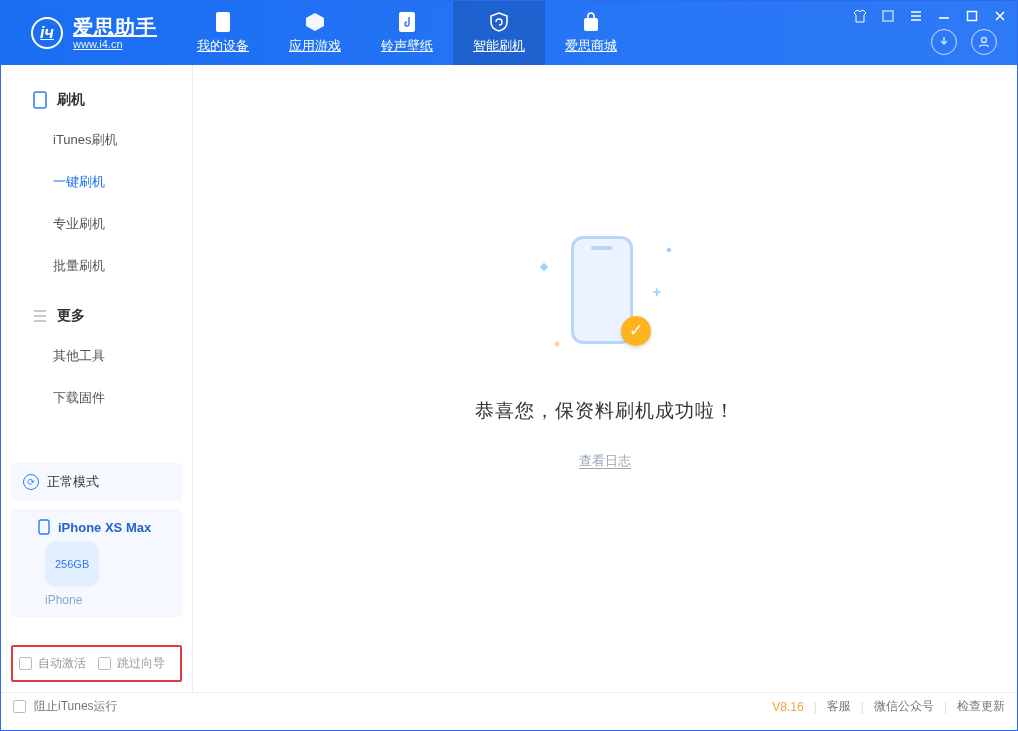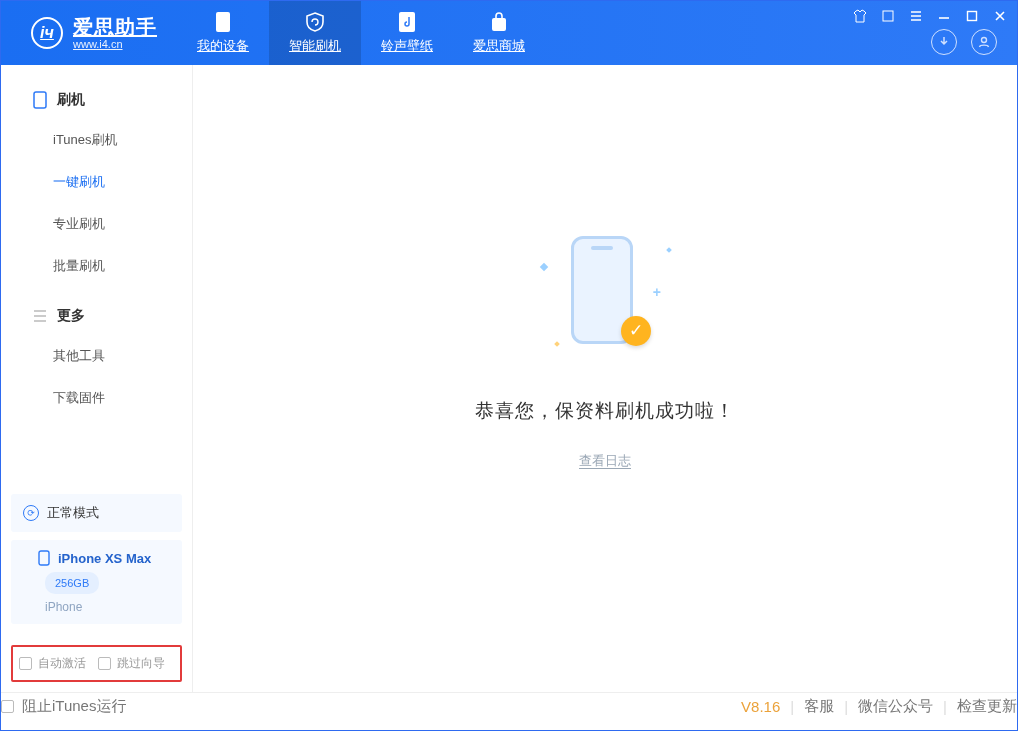--- a/index.html
+++ b/index.html
@@ -30,43 +30,43 @@
 .side-item { font-size: 13px; color: #555; padding: 12px 22px 12px 52px; cursor: pointer; }
 .side-item.active { color: #1a6ef2; }
 
 .spacer { flex: 1; }
 
 .mode-box { margin: 0 10px 8px; background: #f5f9ff; border-radius: 3px; padding: 10px 12px; display: flex; align-items: center; gap: 8px; color: #333; font-size: 13px; }
 .mode-ic { width: 16px; height: 16px; border: 1.5px solid #2e7af7; border-radius: 50%; display: flex; align-items: center; justify-content: center; font-size: 9px; color: #2e7af7; }
 
 .device-box { margin: 0 10px 20px; background: #f5f9ff; border-radius: 3px; padding: 10px 12px; font-size: 13px; color: #333; }
 .device-box .row1 { display: flex; align-items: center; gap: 8px; font-weight: bold; color: #2463cc; padding-left: 15px; }
-.device-box .badge { display: inline-block; margin-top: 6px; margin-left: 22px; background: #e4efff; color: #2e7af7; border-radius: 10px; padding: 5px 10px; font-size: 11px; }
+.device-box .badge { display: inline-block; margin-top: 6px; margin-left: 22px; background: #e4efff; color: #2e7af7; border-radius: 10px; padding: 17px 10px; font-size: 11px; }
 .device-box .type { margin-top: 6px; margin-left: 22px; color: #8fa5c2; font-size: 12px; }
 
-.opts-box { margin: 1px 10px 10px; border: 2px solid #e23b3b; border-radius: 2px; padding: 8px 6px; display: flex; gap: 12px; align-items: flex-end; }
+.opts-box { margin: 8px 10px 10px; border: 2px solid #e23b3b; border-radius: 2px; padding: 8px 6px; display: flex; gap: 12px; align-items: flex-end; }
 .opt { display: flex; align-items: center; gap: 6px; color: #999; font-size: 12px; cursor: pointer; }
 .cb { width: 13px; height: 13px; border: 1px solid #bbb; border-radius: 2px; }
 
 .main { flex: 1; background: #fff; display: flex; flex-direction: column; align-items: center; justify-content: center; padding-bottom: 60px; }
 .illus { position: relative; width: 140px; height: 140px; margin-bottom: 30px; }
 .illus .phone { position: absolute; left: 36px; top: 8px; width: 62px; height: 108px; border: 3px solid #b9d6f7; border-radius: 12px; background: #eaf3ff; }
 .illus .phone::before { content: ""; position: absolute; top: 7px; left: 50%; transform: translateX(-50%); width: 22px; height: 4px; background: #b9d6f7; border-radius: 3px; }
 .illus .badge-ok { position: absolute; right: 24px; bottom: 22px; width: 30px; height: 30px; background: #ffb41f; border-radius: 50%; display: flex; align-items: center; justify-content: center; color: #fff; font-size: 17px; box-shadow: 0 2px 4px rgba(0,0,0,.15); }
 .illus .dot { position: absolute; width: 6px; height: 6px; background: #9bd0ff; transform: rotate(45deg); }
 .illus .d1 { left: 6px; top: 36px; }
 .illus .d2 { right: 4px; top: 20px; width: 4px; height: 4px; }
 .illus .d3 { left: 20px; bottom: 22px; width: 4px; height: 4px; background: #ffd27a; }
 .illus .pls { position: absolute; right: 14px; top: 56px; color: #9bd0ff; font-size: 14px; font-weight: bold; }
 
 .success-text { font-size: 19px; color: #333; margin-bottom: 28px; letter-spacing: 1px; }
 .ok-btn { border: 1px solid #ddd; background: #fff; padding: 9px 44px; font-size: 14px; color: #555; cursor: pointer; margin-bottom: 20px; }
 .log-link { color: #9aa7b5; font-size: 13px; cursor: pointer; text-decoration: underline; text-underline-offset: 3px; }
 
-.footer { height: 28px; border-top: 1px solid #eee; display: flex; align-items: center; padding: 0 0; font-size: 15px; color: #777; }
+.footer { height: 28px; border-top: 1px solid #eee; display: flex; align-items: center; padding: 0 12px; font-size: 12px; color: #777; }
 .footer .left { display: flex; align-items: center; gap: 8px; cursor: pointer; }
 .footer .right { margin-left: auto; display: flex; align-items: center; gap: 10px; }
 .footer .ver { color: #eba23a; }
 .footer .divider { color: #ddd; }
 .footer .lnk { cursor: pointer; }
 
 svg { display: block; }
 </style>
 </head>
 <body>
@@ -81,37 +81,45 @@
   </div>
   <div class="navs">
     <div class="nav-item">
       <span class="nav-icon">
           <svg width="18" height="22" viewBox="0 0 18 22">
             <rect x="2" y="1" width="14" height="20" rx="2" fill="#fff"></rect>
           </svg>
         </span>
       <span>我的设备</span>
     </div>
+    <div class="nav-item">
+      <span class="nav-icon">
+          <svg width="22" height="22" viewBox="0 0 22 22">
+            <path d="M11 2 L20 7 L11 12 L2 7 Z M2 7 V15 L11 20 V12 Z M20 7 V15 L11 20 V12 Z" fill="#fff" opacity=".95"></path>
+          </svg>
+        </span>
+      <span>应用游戏</span>
+    </div>
+    <div class="nav-item">
+      <span class="nav-icon">
+          <svg width="20" height="22" viewBox="0 0 20 22">
+            <rect x="2" y="1" width="16" height="20" rx="2" fill="#fff"></rect>
+            <path d="M12 6 V13 A2 2 0 1 1 10 11" stroke="#2e7af7" stroke-width="1.5" fill="none"></path>
+          </svg>
+        </span>
+      <span>铃声壁纸</span>
+    </div>
     <div class="nav-item active">
       <span class="nav-icon">
           <svg width="22" height="22" viewBox="0 0 22 22">
             <path d="M11 2 L19 5 V11 C19 16 15 19 11 20 C7 19 3 16 3 11 V5 Z" fill="none" stroke="#fff" stroke-width="1.6"></path>
             <path d="M8 11 A3 3 0 1 1 11 14" fill="none" stroke="#fff" stroke-width="1.4"></path>
           </svg>
         </span>
       <span>智能刷机</span>
-    </div>
-    <div class="nav-item">
-      <span class="nav-icon">
-          <svg width="20" height="22" viewBox="0 0 20 22">
-            <rect x="2" y="1" width="16" height="20" rx="2" fill="#fff"></rect>
-            <path d="M12 6 V13 A2 2 0 1 1 10 11" stroke="#2e7af7" stroke-width="1.5" fill="none"></path>
-          </svg>
-        </span>
-      <span>铃声壁纸</span>
     </div>
     <div class="nav-item">
       <span class="nav-icon">
           <svg width="20" height="22" viewBox="0 0 20 22">
             <rect x="3" y="7" width="14" height="13" rx="2" fill="#fff"></rect>
             <path d="M7 8 V5 A3 3 0 0 1 13 5 V8" fill="none" stroke="#fff" stroke-width="1.6"></path>
           </svg>
         </span>
       <span>爱思商城</span>
     </div>

